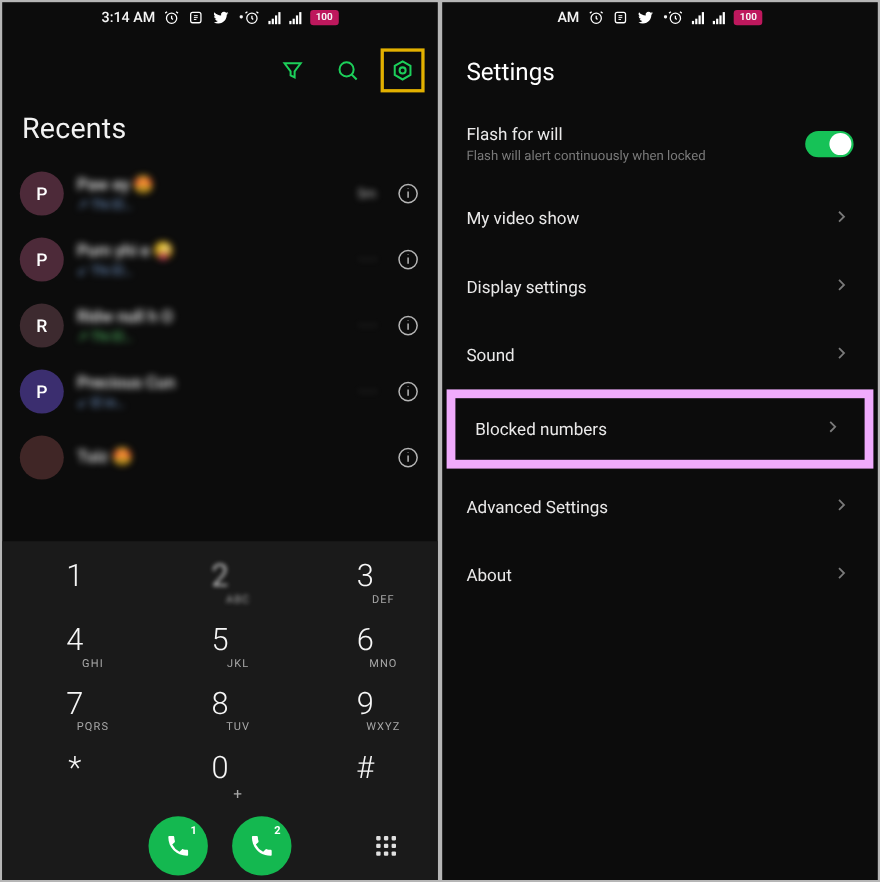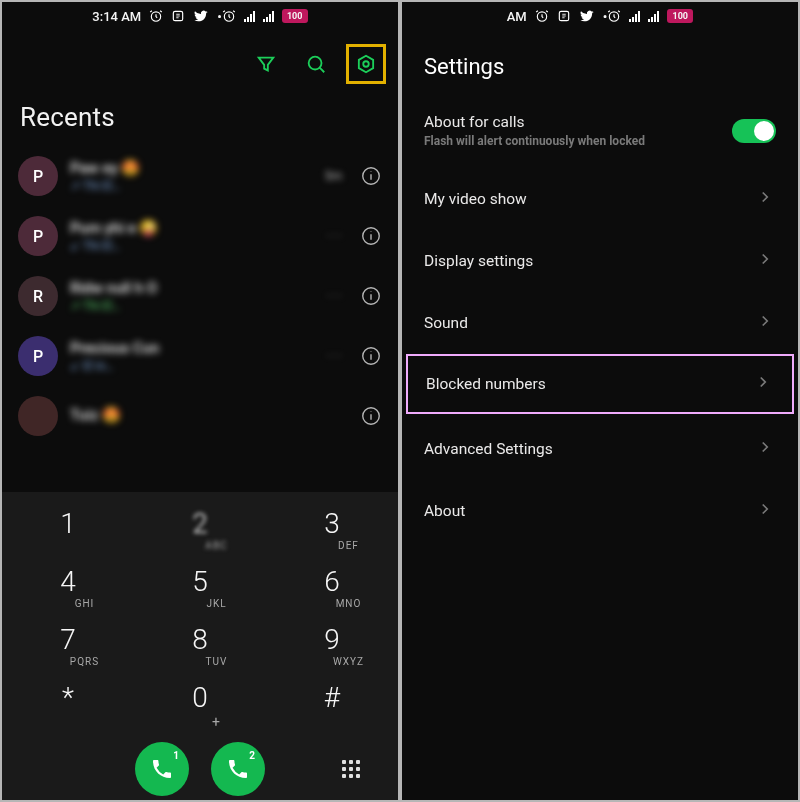--- a/index.html
+++ b/index.html
@@ -140,39 +140,39 @@
     .settings-title {
       font-size: 22px; font-weight:400;
       padding: 28px 22px 14px;
     }
     .setting-item {
       padding: 20px 22px;
       display:flex; align-items:center;
     }
     .setting-item .info { flex:1; }
     .setting-item .label { font-size:15.5px; color:#eae9e9; }
-    .setting-item .sub   { font-size:12px; color:#7a7a7a; margin-top:3px;font-weight:bold;}
+    .setting-item .sub   { font-size:12px; color:#7a7a7a; margin-top:3px;}
     .chevron{ width: 20px; color:#7a7a7a;}
     .chevron svg{ width:18px;height:18px; stroke:#7a7a7a; fill:none; stroke-width:2.2;}
 
     .toggle {
       width: 44px; height: 24px; border-radius: 12px;
       position:relative;
     }
     .toggle.on { background:#16c257;}
     .toggle.off{ background:#4a4a4a;}
     .toggle .knob{
       position:absolute; top:2px; width:20px; height:20px;
       background:#fff; border-radius:50%;
     }
     .toggle.on .knob{ right:2px;}
     .toggle.off .knob{ left:2px;}
 
     .setting-highlight{
-      border:2px solid #f0abfc;
+      border:8px solid #f0abfc;
       margin: 0 4px;
       padding: 17px 18px;
     }
     .setting-highlight + .setting-item{ padding-top: 24px;}
   </style>
 </head>
 <body>
 
 <div class="wrap">
 
@@ -427,21 +427,21 @@
         <div class="battery-box">
           <div class="battery">100</div>
         </div>
       </div>
     </div>
 
     <div class="settings-title">Settings</div>
 
     <div class="setting-item">
       <div class="info">
-        <div class="label">About for calls</div>
+        <div class="label">Flash for will</div>
         <div class="sub">Flash will alert continuously when locked</div>
       </div>
       <div class="toggle on">
           <div class="knob"></div>
         </div>
     </div>
 
 
     <div class="setting-item">
       <div class="info">

